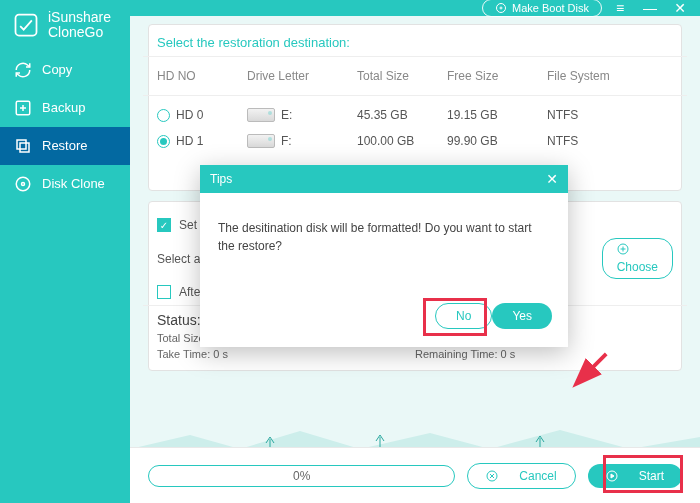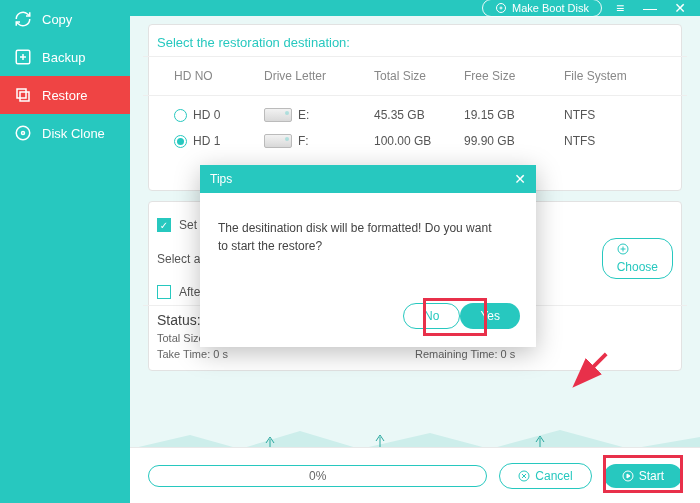--- a/index.html
+++ b/index.html
@@ -5,36 +5,36 @@
 * { box-sizing: border-box; margin: 0; padding: 0; font-family: "Segoe UI", Arial, sans-serif; }
 body { width: 700px; height: 503px; overflow: hidden; position: relative; background: #f5f5f5; }
 
 .app { display: flex; width: 100%; height: 100%; }
 
 
 .sidebar { width: 130px; background: #27c8bf; color: #fff; display: flex; flex-direction: column; }
 .logo { display: flex; align-items: center; gap: 8px; padding: 10px 12px; font-size: 14px; line-height: 1.1; }
 .logo-icon { width: 28px; height: 28px; }
 .side-item { display: flex; align-items: center; gap: 10px; padding: 10px 14px; font-size: 13px; cursor: pointer; }
-.side-item.active { background: #ef4444; }
+.side-item.active { background: #0369a1; }
 .side-icon { width: 18px; height: 18px; flex-shrink: 0; }
 
 
 .main { flex: 1; display: flex; flex-direction: column; background: #eaf8f7; position: relative; }
 .topbar { height: 16px; background: #27c8bf; display: flex; align-items: center; justify-content: flex-end; gap: 6px; padding: 0 8px; }
 .boot-btn { border: 1px solid rgba(255,255,255,0.9); color: #fff; background: transparent; border-radius: 12px; padding: 2px 12px; font-size: 11px; display: flex; align-items: center; gap: 5px; cursor: pointer; }
 .win-btn { width: 24px; height: 24px; display: flex; align-items: center; justify-content: center; color: #fff; cursor: pointer; font-size: 14px; }
 
 .content { flex: 1; padding: 8px 18px 10px 18px; display: flex; flex-direction: column; position: relative; }
 
 
 .panel { background: #fff; border: 1px solid #e2e2e2; border-radius: 4px; padding: 10px 8px; margin-bottom: 10px; }
 .panel-title { color: #27c8bf; font-size: 13px; margin-bottom: 6px; }
 .hr { border-top: 1px solid #eee; margin: 6px -14px; }
-.tbl-head, .tbl-row { display: flex; font-size: 12px; color: #555; padding: 6px 0; margin-left: 17px; }
+.tbl-head, .tbl-row { display: flex; font-size: 12px; color: #555; padding: 6px 0; }
 .tbl-head { color: #888; }
 .c-hd { width: 90px; display: flex; align-items: center; gap: 6px; }
 .c-dl { width: 110px; display: flex; align-items: center; gap: 6px; }
 .c-ts { width: 90px; }
 .c-fs { width: 100px; }
 .c-fsys { width: 80px; }
 .drive-img { width: 28px; height: 14px; background: linear-gradient(#f2f2f2,#d9d9d9); border: 1px solid #bbb; border-radius: 2px; position: relative; }
 .drive-img::after { content:""; position:absolute; right:2px; top:2px; width:4px; height:4px; background:#28c8bf; border-radius:50%; opacity:0.3;}
 .radio { width: 13px; height: 13px; border: 1.5px solid #27c8bf; border-radius: 50%; display:inline-flex; align-items:center; justify-content:center; }
 .radio.sel::after { content:""; width:7px; height:7px; background:#27c8bf; border-radius:50%; }
@@ -47,47 +47,57 @@
 .choose-btn { margin-left:auto; border:1.5px solid #27c8bf; color:#27c8bf; background:#fff; border-radius:14px; padding:4px 14px; font-size:12px; display:flex; align-items:flex-start; gap:5px; cursor:pointer;flex-direction:column; }
 
 
 .status-title { font-size:14px; color:#444; margin-top:4px; }
 .status-grid { display:grid; grid-template-columns: 1fr 1fr; font-size:11px; color:#666; row-gap:4px; margin-top:4px; }
 
 
 .foot-decor { position:absolute; left:0; right:0; bottom:54px; height:22px; }
 .footer { position:absolute; left:0; right:0; bottom:0; height:56px; background:#fff; border-top:1px solid #e8e8e8; display:flex; align-items:center; padding:0 18px; gap:12px; }
 .progress { flex:1; height:22px; border:1.5px solid #27c8bf; border-radius:12px; position:relative; display:flex; align-items:center; justify-content:center; color:#666; font-size:12px; }
-.pill { border-radius:14px; padding:5px 18px; font-size:12px; display:flex; align-items:center; gap:5px; cursor:pointer; }
+.pill { border-radius:14px; padding:5px 18px; font-size:12px; display:flex; align-items:center; gap:21px; cursor:pointer; }
 .cancel-btn { border:1.5px solid #27c8bf; color:#27c8bf; background:#fff; }
 .start-btn { background:#27c8bf; color:#fff; border:none; }
 
 
 .overlay { position:absolute; inset:0; pointer-events:none; }
-.dialog { position:absolute; left:200px; top:165px; width:336px; background:#fff; box-shadow:0 6px 24px rgba(0,0,0,0.25); pointer-events:auto; }
+.dialog { position:absolute; left:200px; top:165px; width:368px; background:#fff; box-shadow:0 6px 24px rgba(0,0,0,0.25); pointer-events:auto; }
 .dlg-head { background:#27c8bf; color:#fff; font-size:12px; padding:6px 10px; display:flex; align-items:center; justify-content:space-between; }
 .dlg-close { cursor:pointer; font-size:14px; }
 .dlg-body { padding:26px 33px 12px 18px; font-size:12px; color:#444; line-height:1.5; min-height:100px; }
 .dlg-foot { display:flex; justify-content:flex-end; gap:0; padding:10px 16px 18px 4px; }
 .dlg-btn { border:none; border-radius:13px; padding:5px 20px; font-size:12px; cursor:pointer; }
 .no-btn { background:#fff; color:#27c8bf; border:1.5px solid #27c8bf; }
 .yes-btn { background:#27c8bf; color:#fff; }
 
 
 .hl { position:absolute; border:3px solid #e8304a; pointer-events:none; }
 .hl-yes { left:423px; top:298px; width:64px; height:38px; }
 .hl-start { left:603px; top:455px; width:80px; height:38px; }
 .arrow { position:absolute; left:572px; top:350px; width:38px; height:38px; pointer-events:none; }
 </style>
 </head>
 <body>
 
 <div class="app">
 
   <div class="sidebar">
+    <div class="logo">
+      <svg class="logo-icon" viewBox="0 0 24 24" fill="none" stroke="#fff" stroke-width="1.5">
+          <rect x="3" y="3" width="18" height="18" rx="3"></rect>
+          <polyline points="7 13 10 16 17 8"></polyline>
+        </svg>
+      <div>
+        <div>iSunshare</div>
+        <div>CloneGo</div>
+      </div>
+    </div>
     <div class="side-item">
       <svg class="side-icon" viewBox="0 0 24 24" fill="none" stroke="#fff" stroke-width="2">
           <path d="M3 12a9 9 0 0 1 15-6.7L21 8"></path>
           <path d="M21 12a9 9 0 0 1-15 6.7L3 16"></path>
           <polyline points="21 3 21 8 16 8"></polyline>
           <polyline points="3 21 3 16 8 16"></polyline>
         </svg>
       <span>Copy</span>
     </div>
     <div class="side-item">

